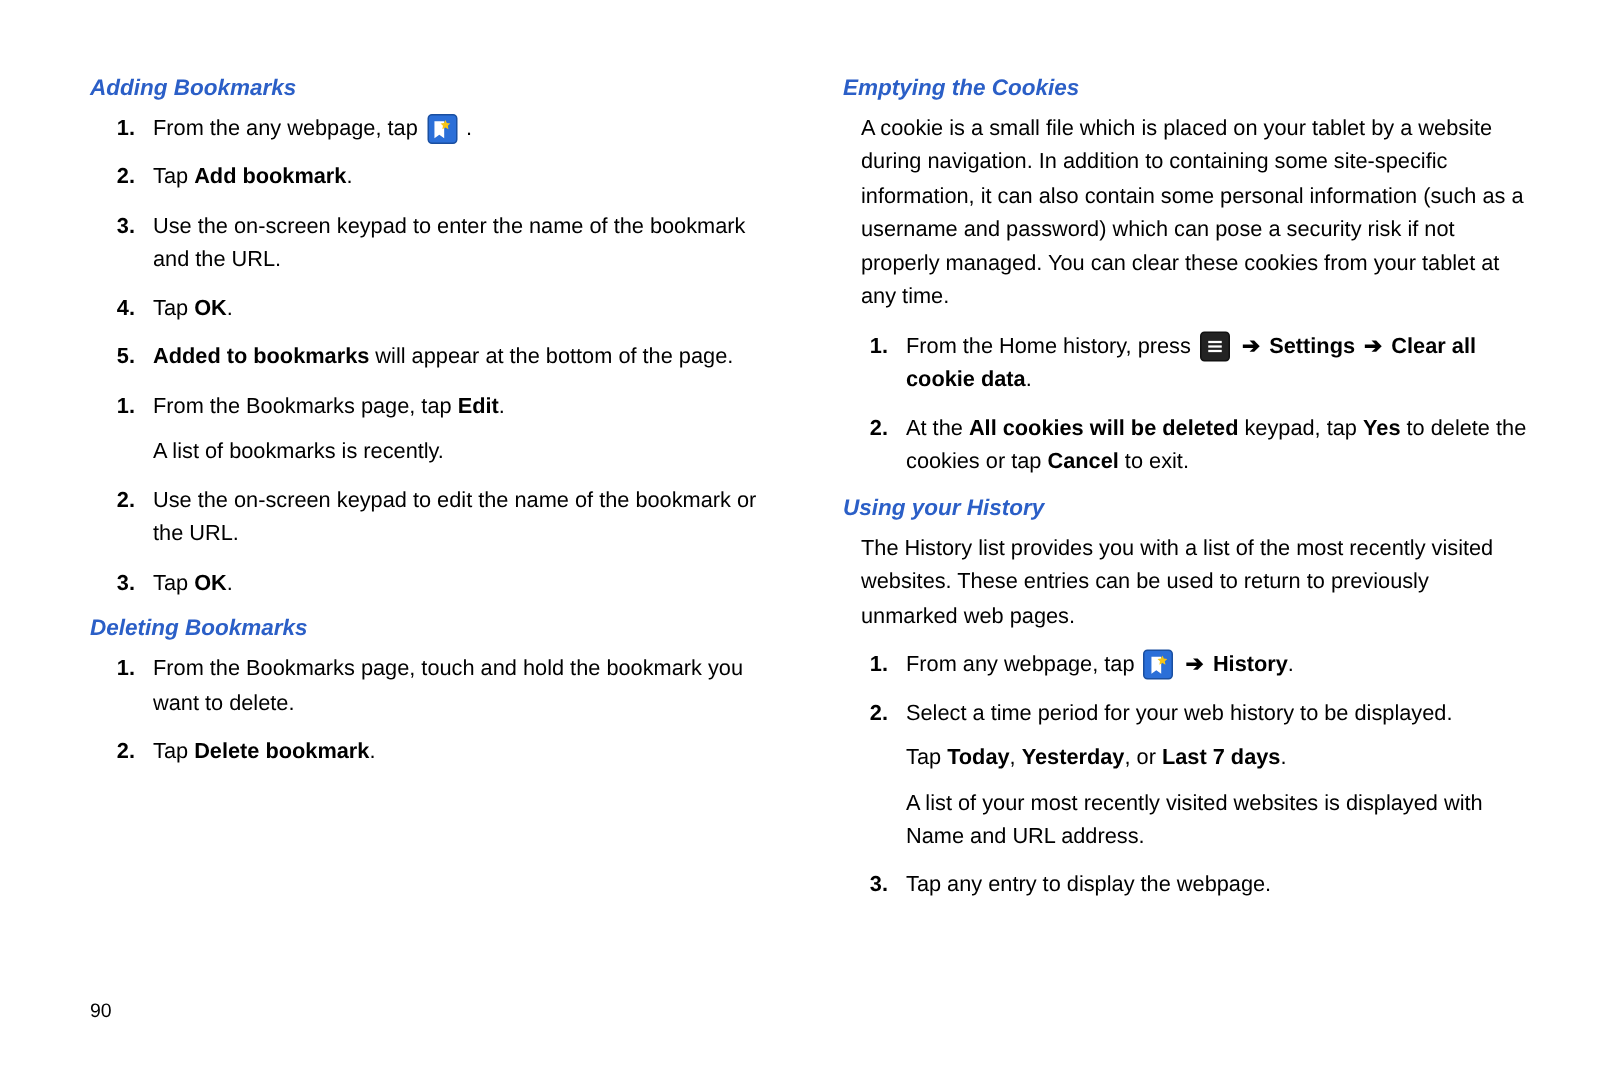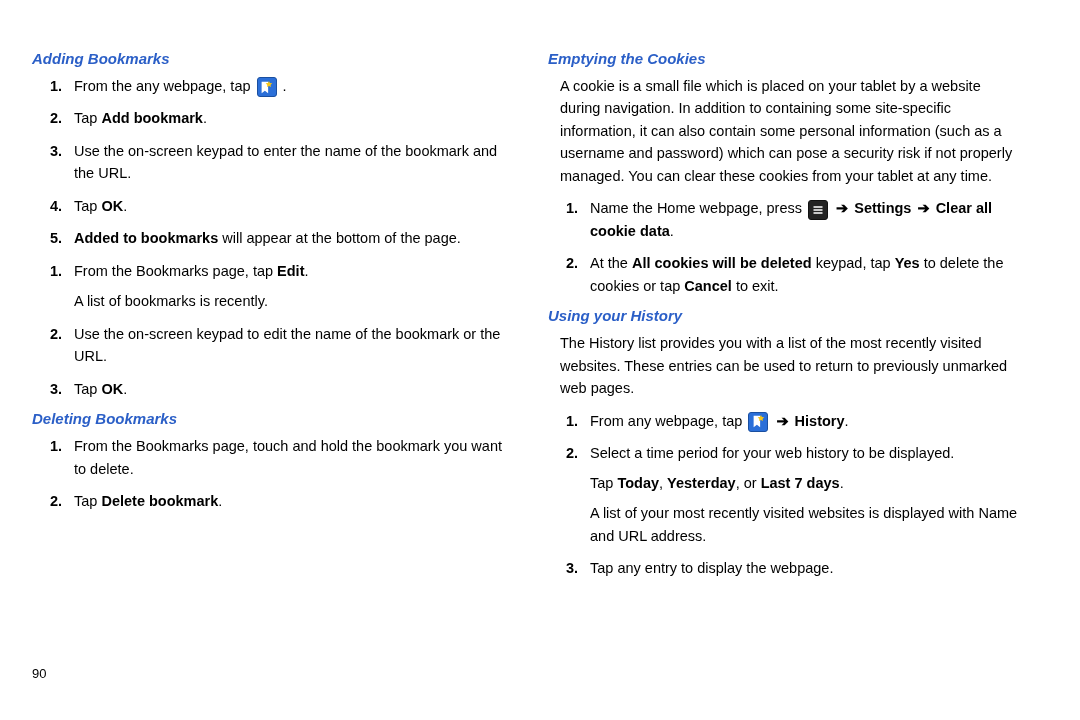--- a/index.html
+++ b/index.html
@@ -8,21 +8,21 @@
     font-family: Arial, Helvetica, sans-serif;
     font-size: 14.5px;
     color: #000;
     background: #fff;
     width: 1080px;
     height: 720px;
     overflow: hidden;
   }
   .page {
     display: flex;
-    padding: 40px 60px 30px 32px;
+    padding: 40px 60px 30px 60px;
     gap: 44px;
     box-sizing: border-box;
     height: 100%;
   }
   .col {
     flex: 1;
     position: relative;
   }
   .section-heading {
     color: #2b5fc7;
@@ -178,21 +178,21 @@
   </div>
 
   <div class="col">
 
     <div class="section-heading">Emptying the Cookies</div>
     <p class="indent-para">A cookie is a small file which is placed on your tablet by a website during navigation. In addition to containing some site-specific information, it can also contain some personal information (such as a username and password) which can pose a security risk if not properly managed. You can clear these cookies from your tablet at any time.</p>
     <ol class="steps">
       <li>
         <span class="num">1.</span>
         <span class="step-body">
-          <span>Name the Home webpage, press </span>
+          <span>From the Home history, press </span>
           <span class="icon-dark">
             <svg viewBox="0 0 16 16">
                 <rect x="2" y="3" width="12" height="2" fill="#fff"></rect>
                 <rect x="2" y="7" width="12" height="2" fill="#fff"></rect>
                 <rect x="2" y="11" width="12" height="2" fill="#fff"></rect>
               </svg>
           </span>
           <span class="arrow"> ➔ </span><b>Settings</b><span class="arrow"> ➔ </span><b>Clear all cookie data</b><span>.</span>
         </span>
       </li>

